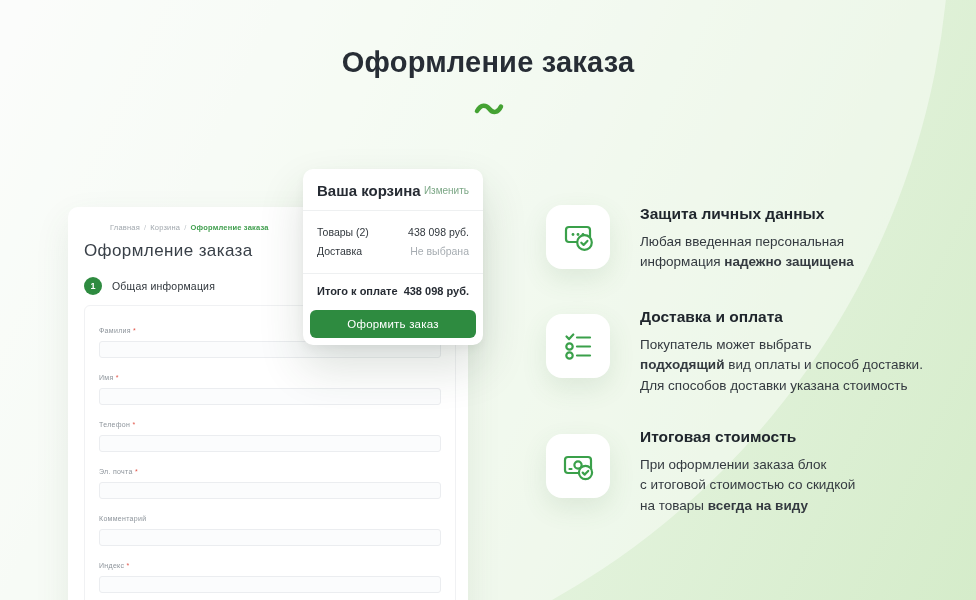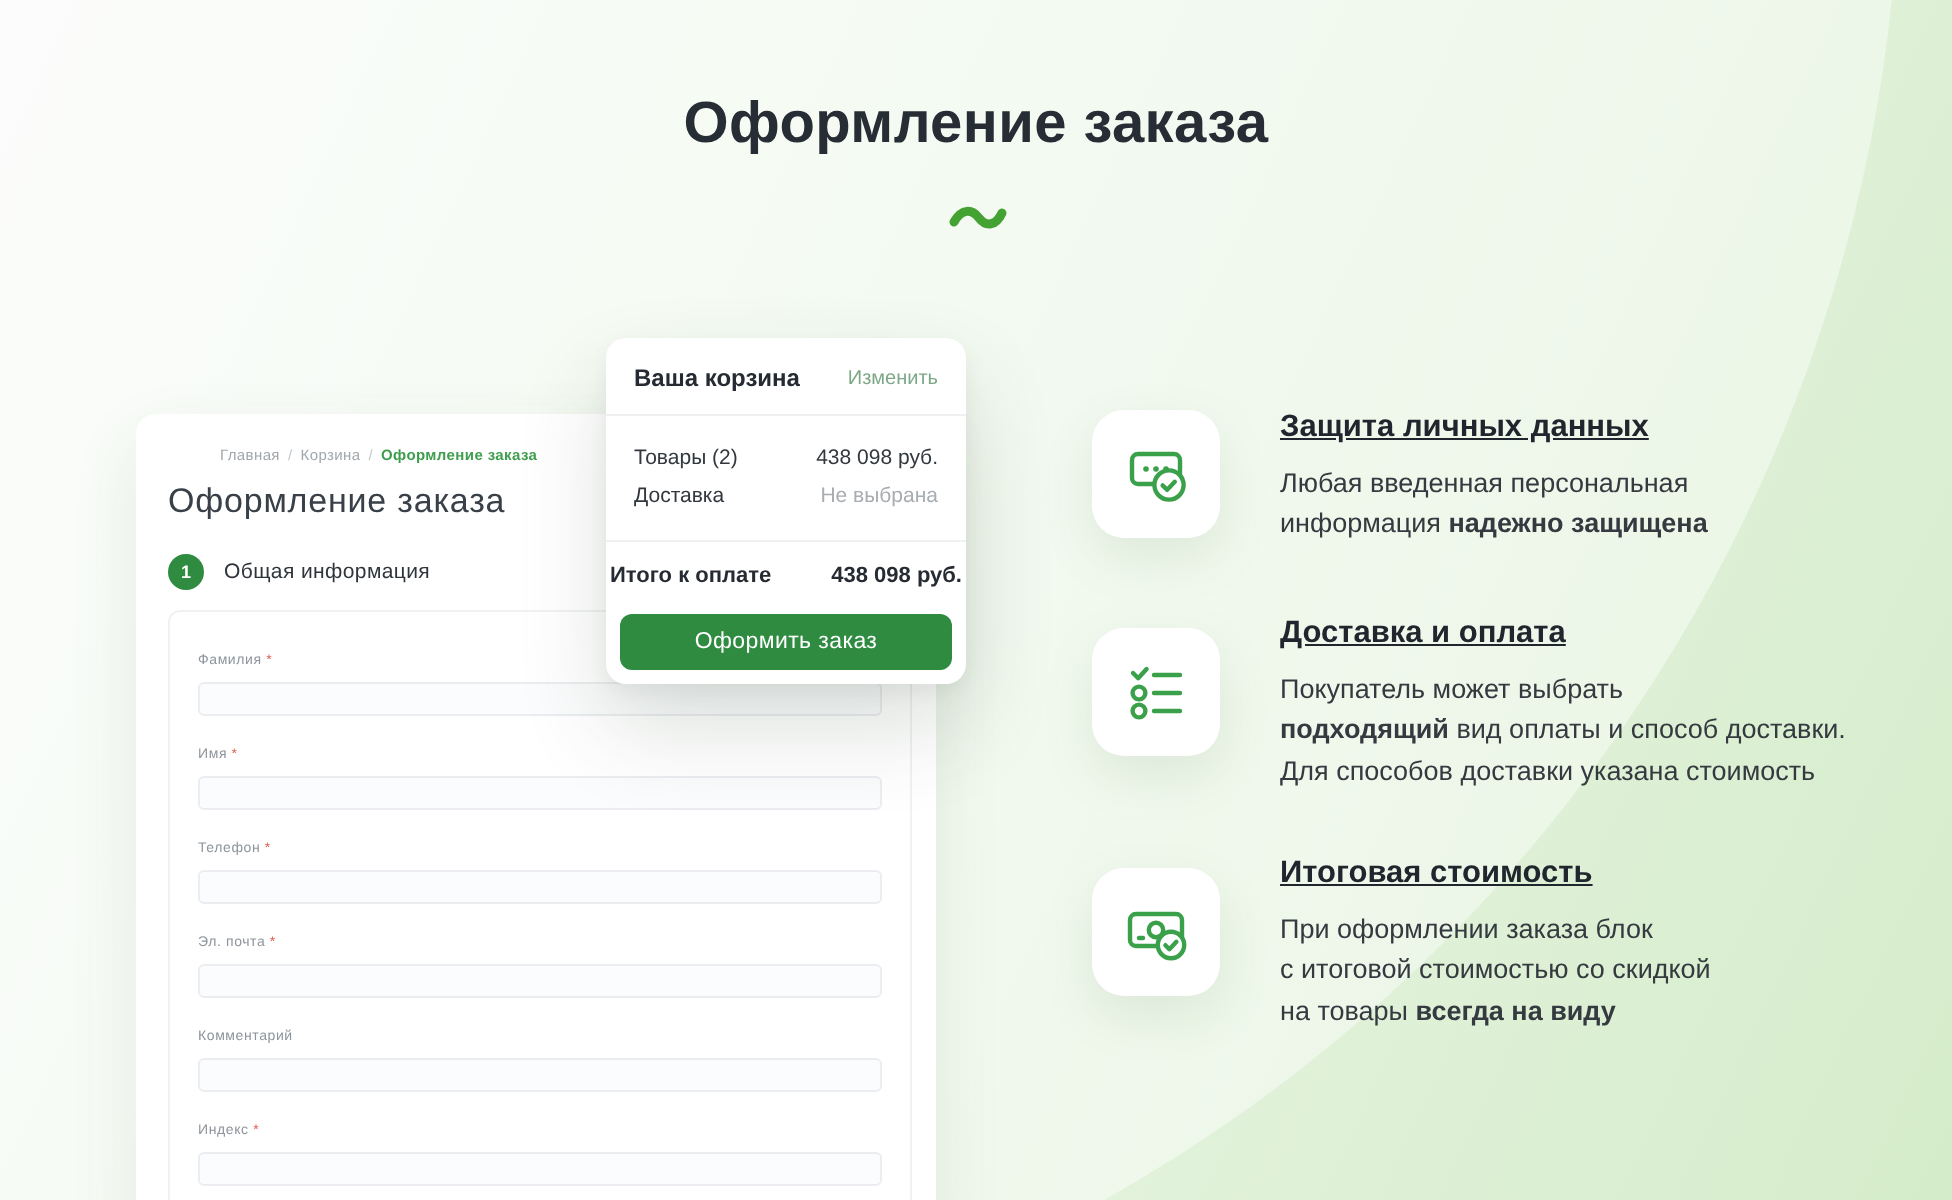--- a/index.html
+++ b/index.html
@@ -48,47 +48,47 @@
     margin-top:4px; height:17px; width:100%;
     border:1px solid #ebedf0; background:#fbfcfd; border-radius:3px;
   }
   
   .cart {
     position:absolute; left:303px; top:169px; width:180px;
     background:#fff; border-radius:10px; z-index:5;
     box-shadow:0 22px 45px rgba(45,70,45,0.16), 0 4px 10px rgba(0,0,0,0.05);
   }
   .cart-head { display:flex; justify-content:space-between; align-items:center; padding:13px 14px 11px 14px; }
-  .cart-title { font-size:12px; font-weight:700; color:#262b33; }
+  .cart-title { font-size:15px; font-weight:700; color:#262b33; }
   .cart-edit { font-size:10px; color:#7da887; cursor:pointer; }
   .cart-div { height:1px; background:#eef0f1; margin:0; }
   .cart-rows { padding:8px 14px 9px 14px; }
   .cart-row { display:flex; justify-content:space-between; margin:7px 0; }
   .cart-row .rl { font-size:10.5px; color:#32383e; }
   .cart-row .rv { font-size:10.5px; color:#32383e; }
   .cart-row .rv.muted { color:#a7adb2; }
-  .cart-total { display:flex; justify-content:space-between; padding:11px 2px; }
+  .cart-total { display:flex; justify-content:space-between; padding:11px 14px; }
   .cart-total .tl, .cart-total .tv { font-size:11px; font-weight:700; color:#262b33; }
   .cart-btn {
     margin:2px 7px 7px 7px; height:28px; border-radius:6px; background:#2e8b40;
     color:#fff; font-size:11.5px; letter-spacing:0.2px;
     display:flex; align-items:center; justify-content:center; cursor:pointer;text-align:center;
   }
   
   .feature { position:absolute; left:546px; display:flex; gap:30px; }
   .f1 { top:203px; } .f2 { top:306px; } .f3 { top:426px; }
   .icon-tile {
     width:64px; height:64px; border-radius:16px; background:#fff; flex:0 0 64px;
     box-shadow:0 10px 26px rgba(70,120,70,0.12);
     display:flex; align-items:center; justify-content:center;
   }
   .f2 .icon-tile, .f3 .icon-tile { margin-top:8px; }
   .f1 .icon-tile { margin-top:2px; }
   .f-text { max-width:330px; }
-  .f-title { font-size:15.5px; font-weight:700; color:#20262d; margin-bottom:9px; margin-top:2px;text-decoration:underline; }
+  .f-title { font-size:15.5px; font-weight:700; color:#20262d; margin-bottom:9px; margin-top:2px; }
   .f-body { font-size:13.5px; color:#343a40; line-height:1.5; white-space:pre-line; }
   .f-body b { font-weight:700; }
 </style>
 </head>
 <body>
 
 <div class="bg-circle"></div>
 
 <h1 class="page-title">Оформление заказа</h1>
 

